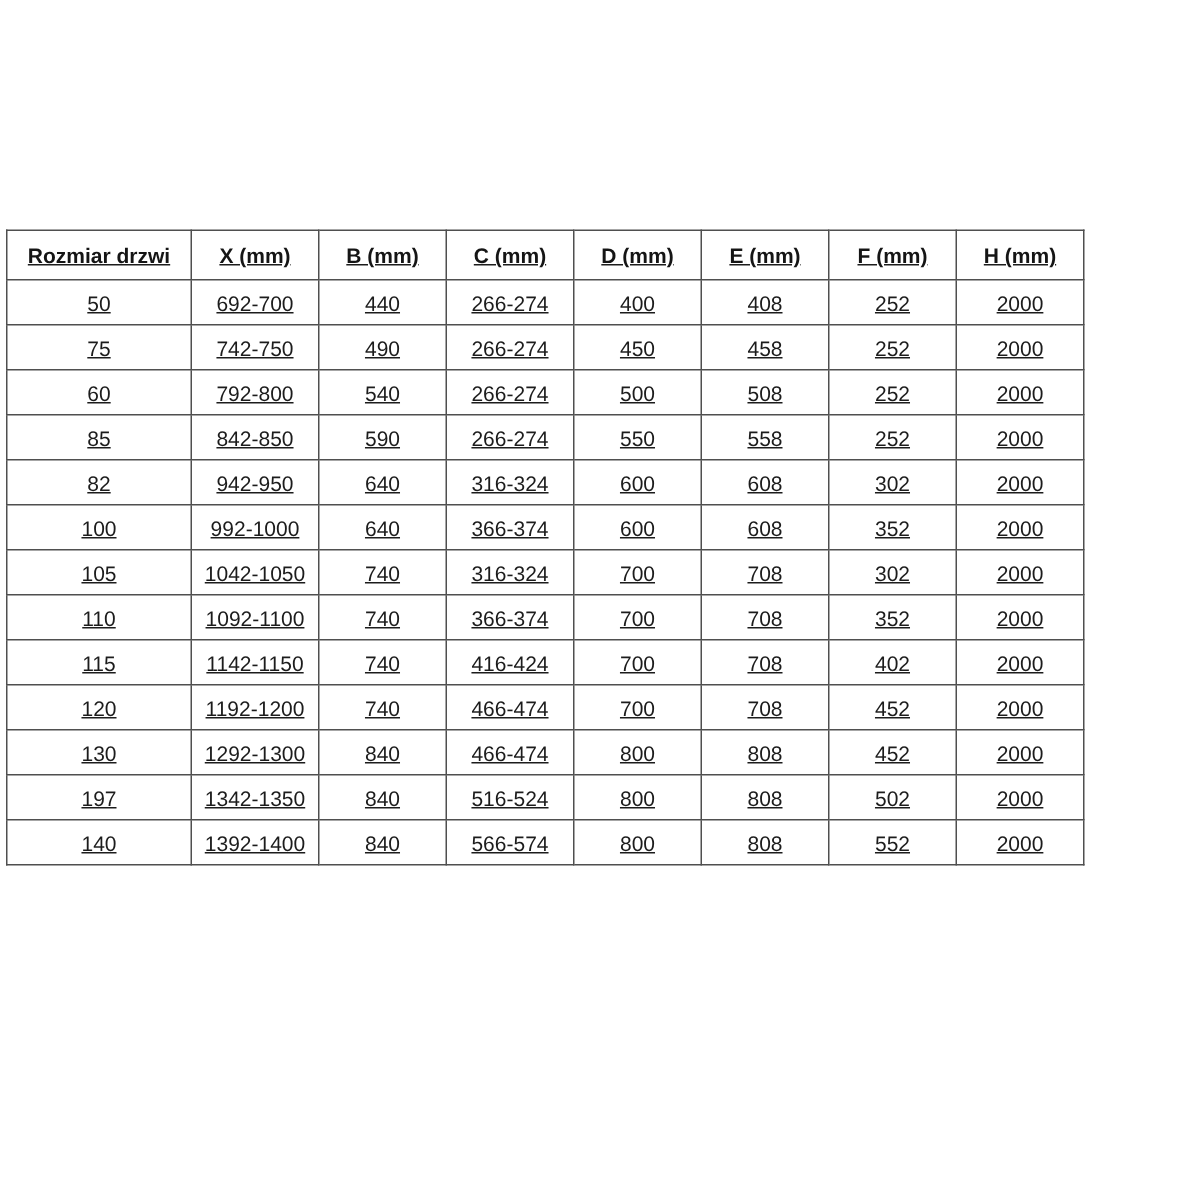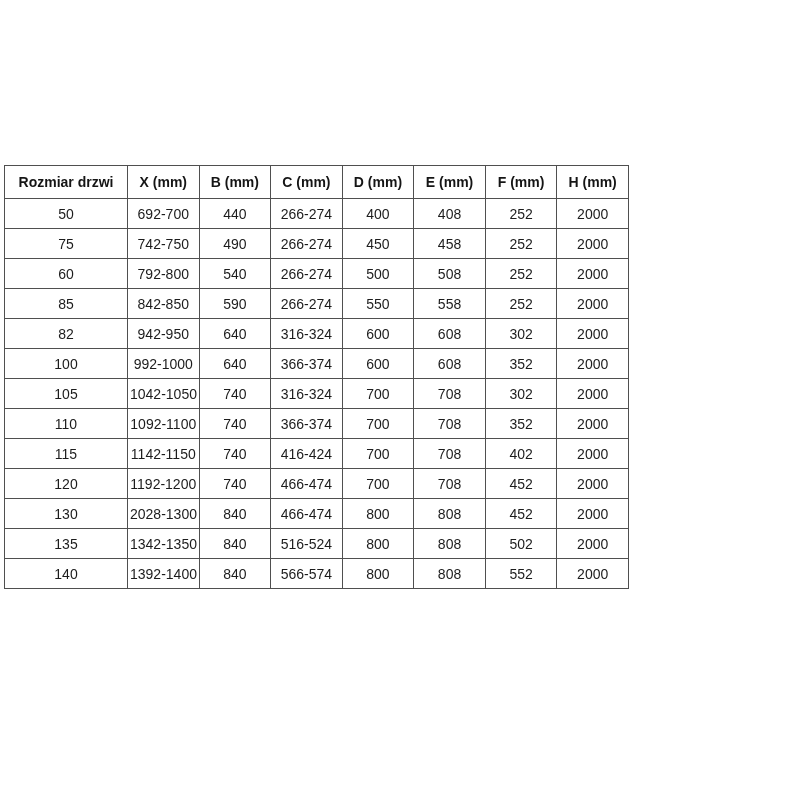--- a/index.html
+++ b/index.html
@@ -10,23 +10,24 @@
   body {
     width: 800px;
     height: 800px;
     position: relative;
     font-family: "Liberation Sans", sans-serif;
     color: #1c1c1c;
     overflow: hidden;
   }
   .table-wrap {
     position: absolute;
-    top: 165px;
+    top: 153px;
     left: 4px;
-    width: 625px;
+    width: 719px;
+    text-decoration: underline;
   }
   table.size-table {
     border-collapse: collapse;
     width: 100%;
     table-layout: fixed;
   }
   table.size-table th,
   table.size-table td {
     border: 1px solid #4f4f4f;
     text-align: center;
@@ -171,30 +172,30 @@
           <td>1192-1200</td>
           <td>740</td>
           <td>466-474</td>
           <td>700</td>
           <td>708</td>
           <td>452</td>
           <td>2000</td>
         </tr>
         <tr>
           <td>130</td>
-          <td>2028-1300</td>
+          <td>1292-1300</td>
           <td>840</td>
           <td>466-474</td>
           <td>800</td>
           <td>808</td>
           <td>452</td>
           <td>2000</td>
         </tr>
         <tr>
-          <td>135</td>
+          <td>197</td>
           <td>1342-1350</td>
           <td>840</td>
           <td>516-524</td>
           <td>800</td>
           <td>808</td>
           <td>502</td>
           <td>2000</td>
         </tr>
         <tr>
           <td>140</td>

